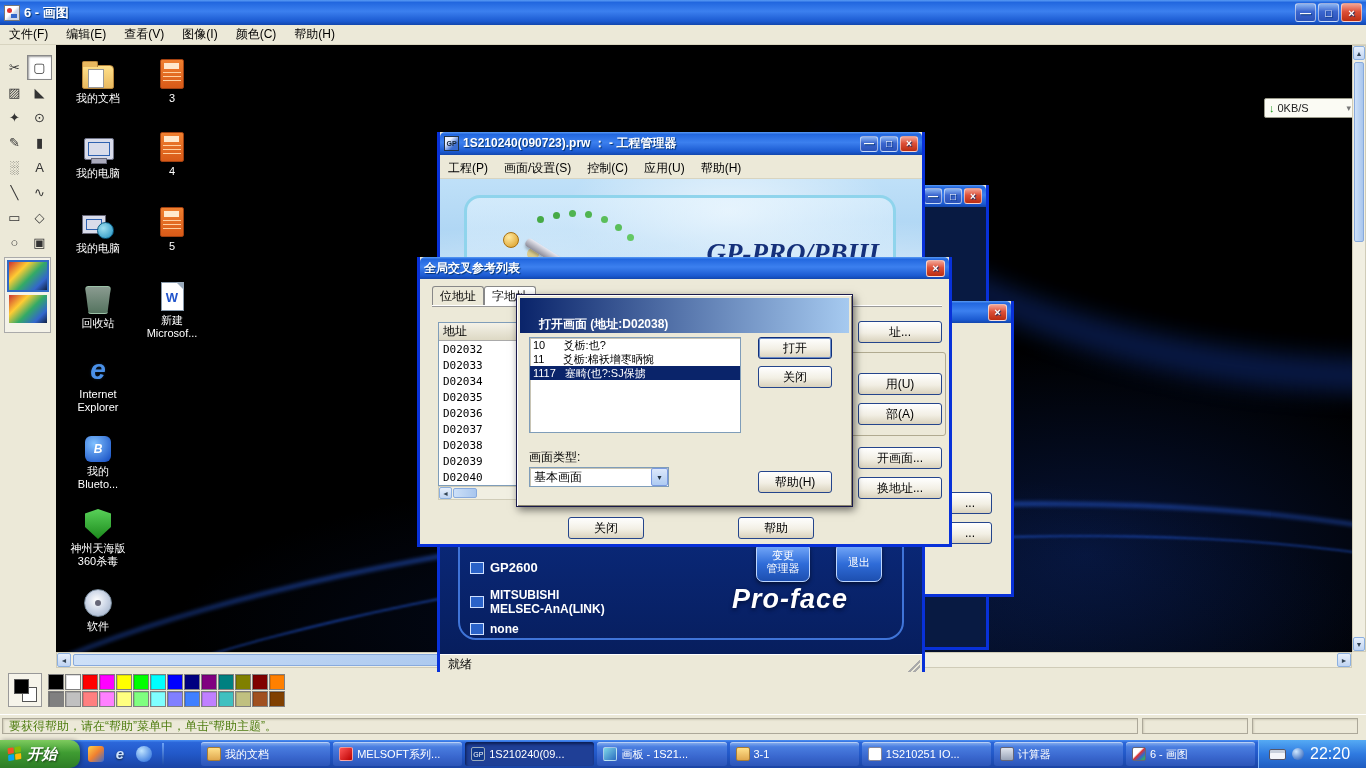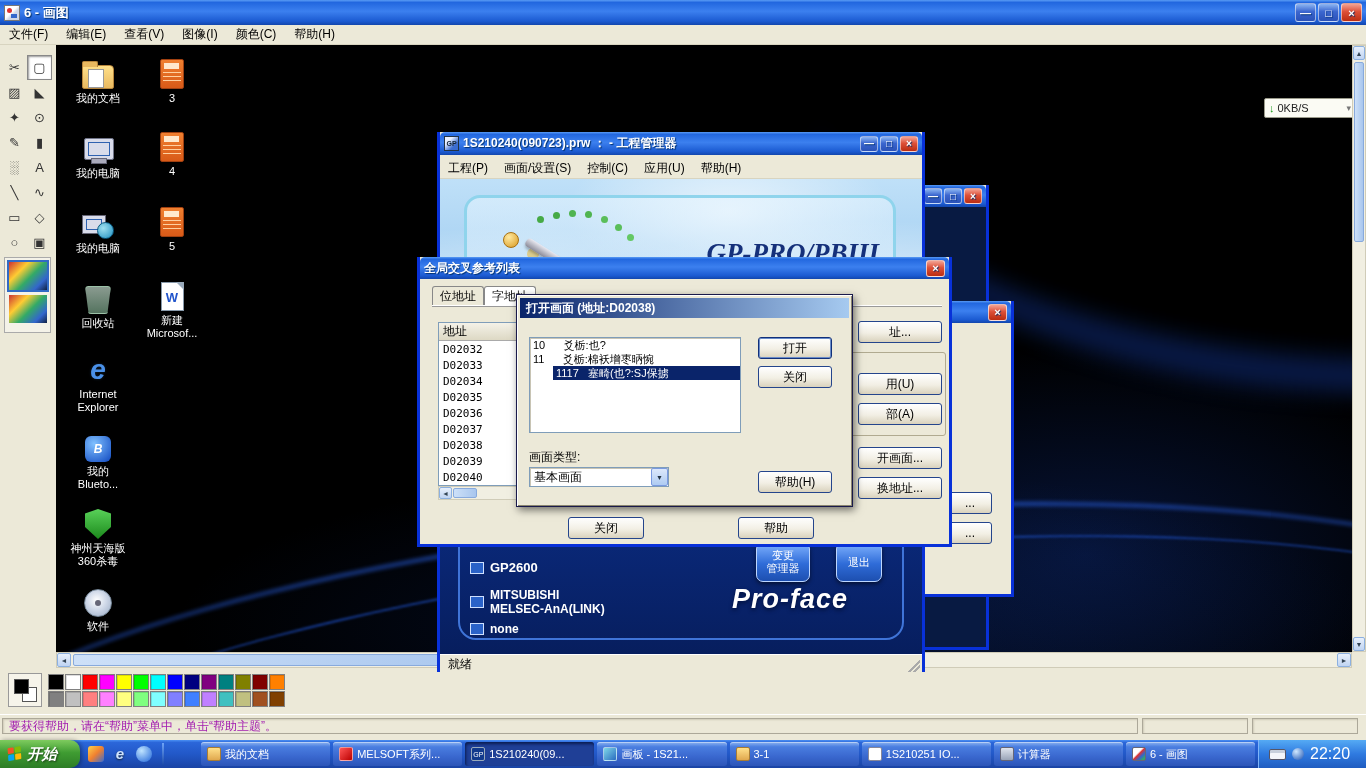--- a/index.html
+++ b/index.html
@@ -95,21 +95,21 @@
   #palettebar { left:0; top:668px; width:1366px; height:46px; background:#ece9d8; }
   #curcolors { position:absolute; left:8px; top:5px; width:34px; height:34px; background:#f6f4ea; border:1px solid #999; }
   #fgswatch { position:absolute; left:5px; top:5px; width:15px; height:15px; border:1px solid #555; z-index:2; }
   #bgswatch { position:absolute; left:13px; top:13px; width:15px; height:15px; border:1px solid #555; }
   #swatches { position:absolute; left:48px; top:6px; width:240px; display:flex; flex-wrap:wrap; }
   .swatch { width:16px; height:16px; border:1px solid #808080; margin:0 1px 1px 0; box-shadow:inset 1px 1px 0 #00000022; }
 
   
   #pt-status { left:0; top:714px; width:1366px; height:26px; background:#ece9d8; border-top:1px solid #fff; }
   .spanel { position:absolute; top:3px; height:16px; border:1px solid #aca899; box-shadow:inset 1px 1px 2px #cfcaB8; background:#ece9d8;
-    display:flex; align-items:center; padding:0 6px; color:#a21caf; }
+    display:flex; align-items:center; padding:0 6px; color:#4d7c0f; }
 
   
   #taskbar { left:0; top:740px; width:1366px; height:28px; display:flex; align-items:center;
     background:linear-gradient(180deg,#4a90f4 0%,#2b66d9 9%,#2258c8 50%,#1a43a4 100%); }
   #startbtn { width:80px; height:28px; display:flex; align-items:center; gap:5px; padding-left:8px;
     background:linear-gradient(180deg,#7ecb5e 0%,#3f9c32 45%,#2d7d26 100%); border-radius:0 10px 10px 0;
     box-shadow:2px 0 4px #00000055; color:#fff; font-weight:bold; font-size:15px; font-style:italic; text-shadow:1px 1px 2px #1c4016; }
   .winflag { width:14px; height:14px; display:grid; grid-template-columns:6px 6px; grid-template-rows:6px 6px; gap:1px; transform:skewY(-6deg) rotate(-4deg); }
   .winflag i { border-radius:1px; }
   #quicklaunch { width:118px; height:28px; display:flex; align-items:center; gap:8px; padding:0 8px; }
@@ -185,25 +185,25 @@
   #xref-table .hdr { height:18px; background:linear-gradient(180deg,#f4f2e8,#ddd8c4); border-bottom:1px solid #aaa; display:flex; align-items:center; padding:0 4px; color:#000; }
   #xref-table .row { height:16px; display:flex; align-items:center; padding:0 4px; font-family:"DejaVu Sans Mono",monospace; font-size:11px; color:#000; }
   #xref-hsb { position:absolute; left:18px; top:229px; width:86px; height:14px; }
   .side-btn { position:absolute; left:438px; width:84px; height:22px; }
   #side-group { position:absolute; left:430px; top:95px; width:96px; height:84px; border:1px solid #b0aa90; border-radius:3px; }
   #xref .bottom-btn { position:absolute; top:260px; width:76px; height:22px; }
 
   
   #opendlg { left:516px; top:294px; width:337px; height:213px; z-index:18; background:#ece9d8;
     border:1px solid #1a1a4a; box-shadow:inset 1px 1px 0 #ffffff, inset -1px -1px 0 #8a8570, 2px 3px 8px #00000088; }
-  #opendlg .ctitle { position:absolute; left:3px; top:3px; right:3px; height:20px; display:flex; align-items:center; padding:0 6px;
+  #opendlg .ctitle { position:absolute; left:3px; top:3px; right:3px; height:35px; display:flex; align-items:flex-end; padding:0 19px;
     background:linear-gradient(90deg,#0a246a,#a6caf0); color:#fff; font-weight:bold; }
   #openlist { position:absolute; left:12px; top:42px; width:212px; height:96px; overflow:hidden; }
   #openlist .li { height:14px; line-height:14px; white-space:pre; font-size:11px; padding-left:3px; color:#000; }
-  #openlist .li.sel { background:#0a246a; color:#fff;margin-left:23px; }
+  #openlist .li.sel { background:#0a246a; color:#fff; }
   #opendlg label { position:absolute; left:12px; top:154px; color:#000; }
   #opencombo { position:absolute; left:12px; top:172px; width:140px; height:20px; display:flex; align-items:center; padding-left:4px; color:#000; }
   #opencombo .arrow { margin-left:auto; width:17px; height:18px; background:linear-gradient(180deg,#dce8fb,#aecbf2); border:1px solid #7a9ae0; border-radius:2px;
     font-size:7px; color:#234; display:flex; align-items:center; justify-content:center; }
   #opendlg .dbtn { position:absolute; left:241px; width:74px; height:22px; }
 </style>
 </head>
 <body>
 
 <div id="screen">

